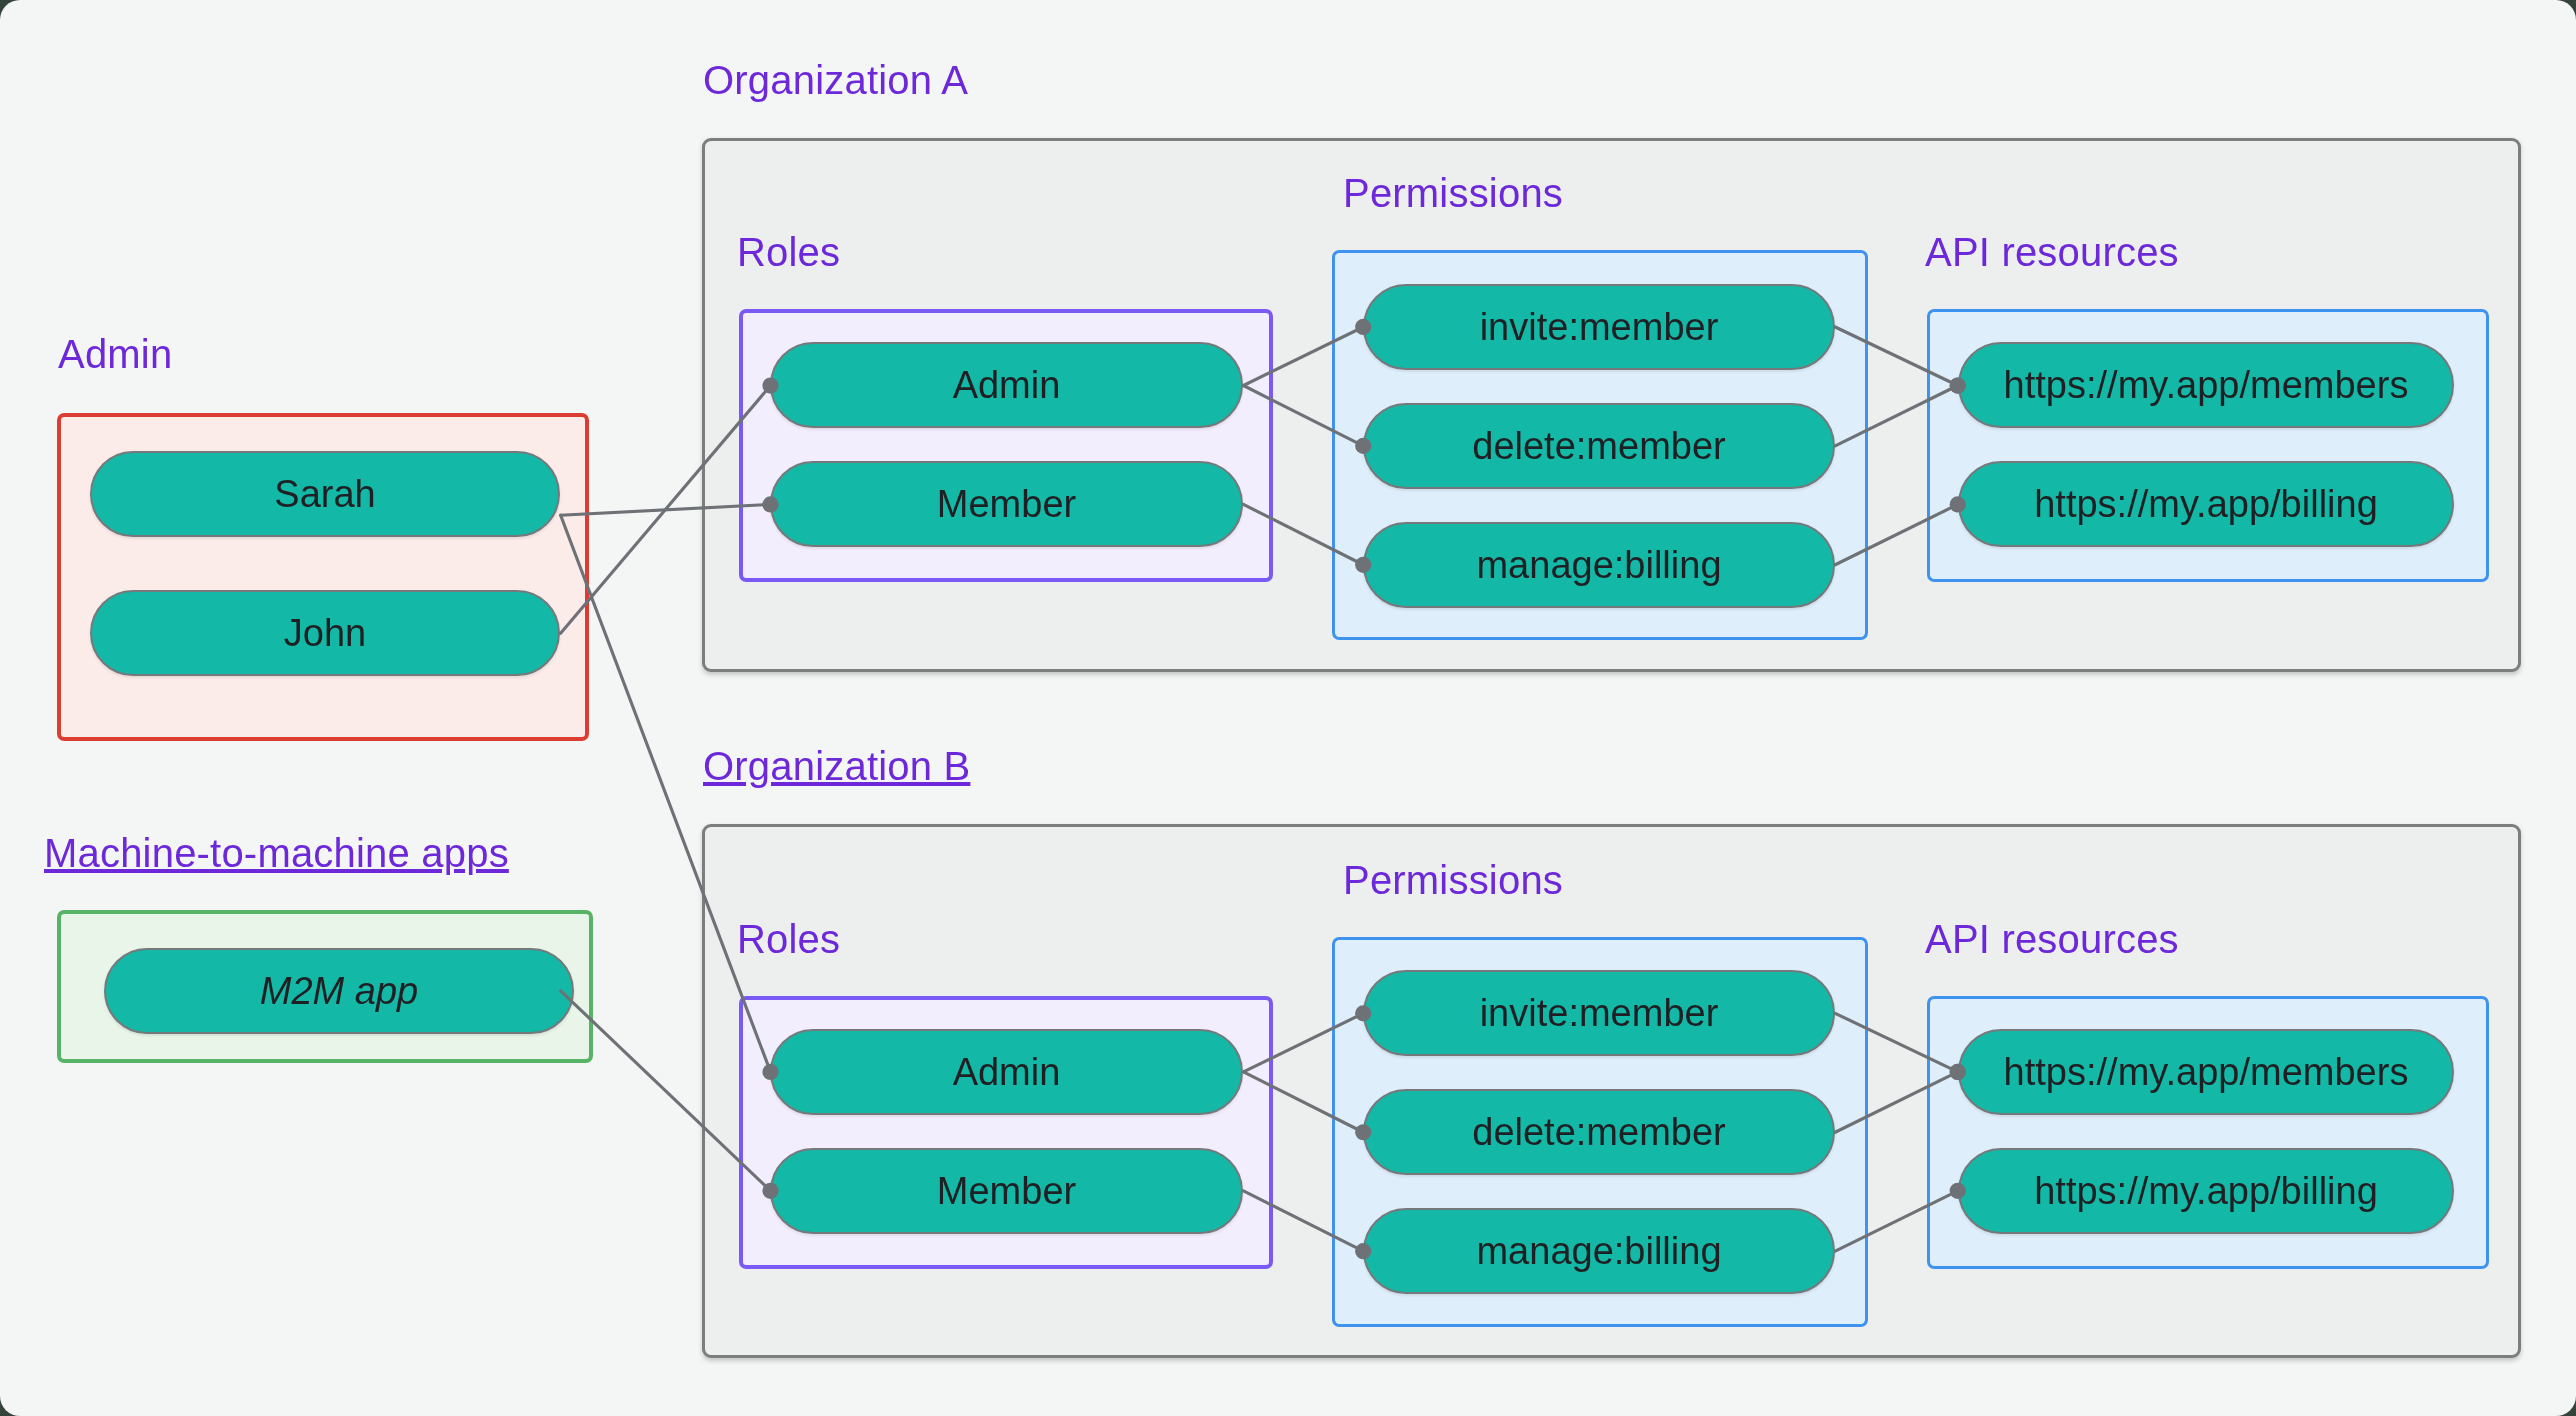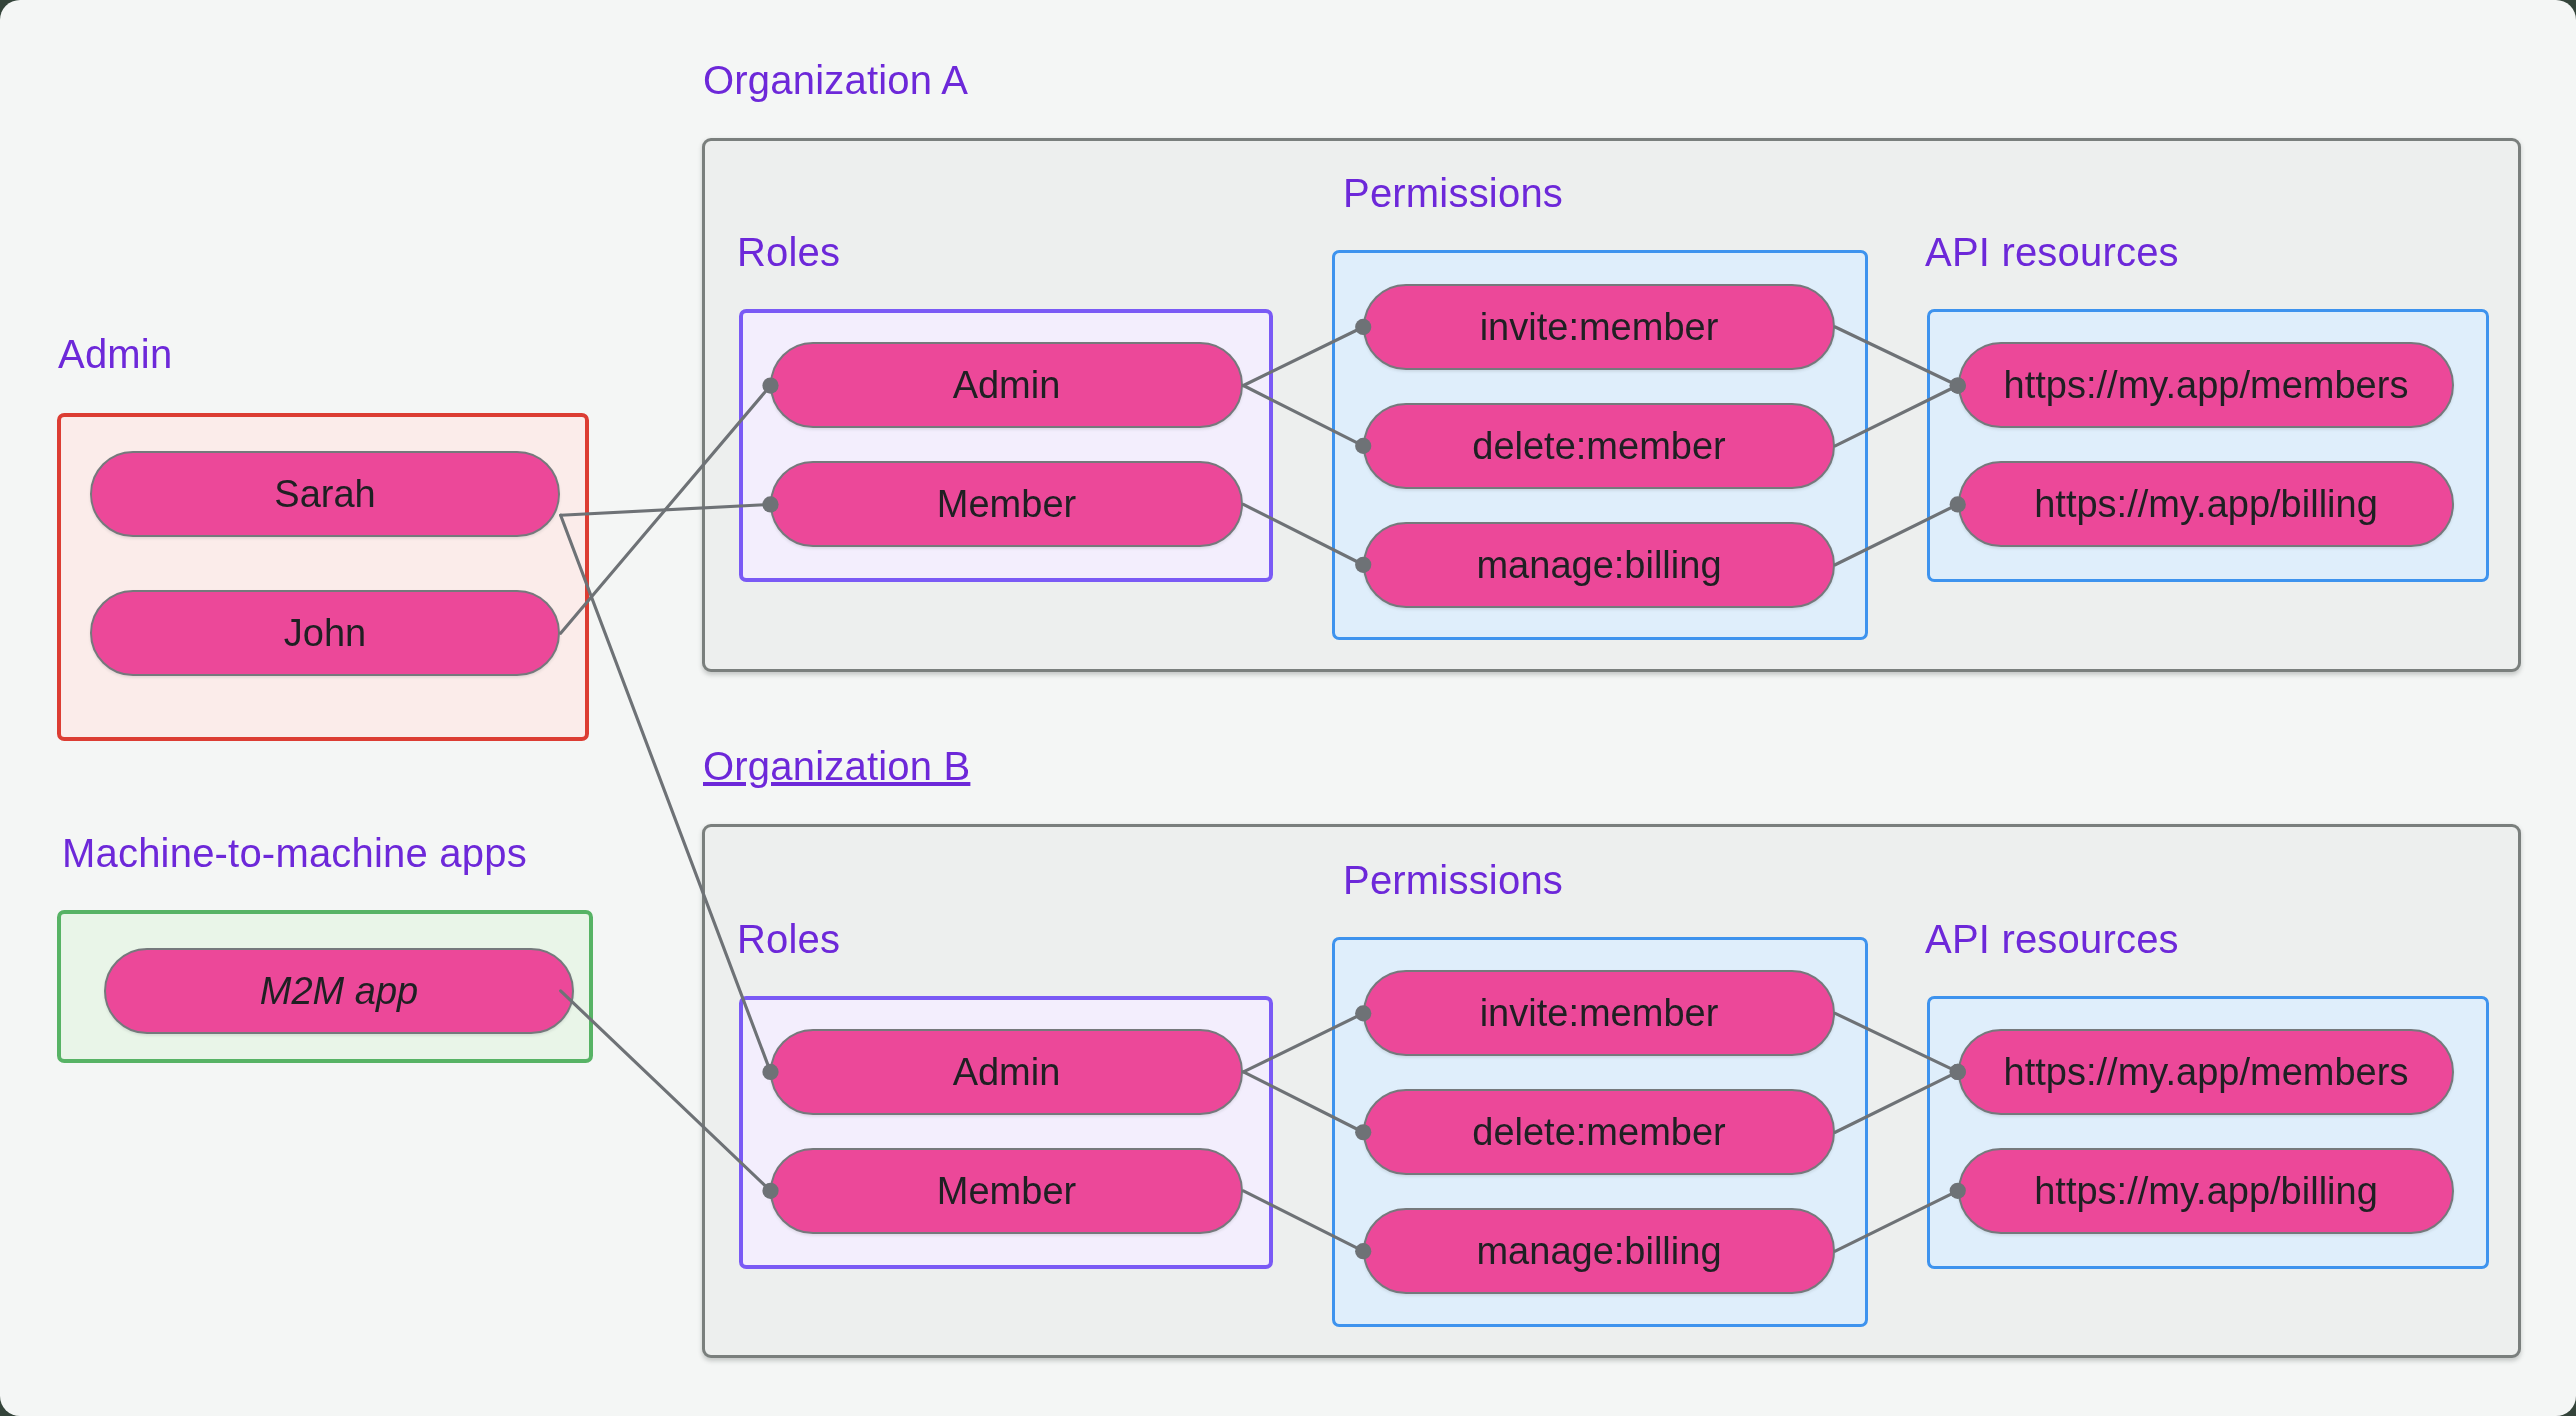--- a/index.html
+++ b/index.html
@@ -21,41 +21,41 @@
   .org-box{
     background:#EDEFEE;border:3.6px solid #7A7F7D;
     box-shadow:0 2.7px 4.5px rgba(60,66,63,0.25);
   }
   .red-box{background:#FBECEA;border:4.5px solid #DC3D33;border-radius:7.2px;}
   .green-box{background:#E9F5E8;border:4.5px solid #57B365;border-radius:7.2px;}
   .purple-box{background:#F3EEFD;border:4.5px solid #7A5AF5;border-radius:7.2px;}
   .blue-box{background:#DFEEFB;border:3.6px solid #3E93EE;border-radius:7.2px;}
   .pill{
     position:absolute;box-sizing:border-box;height:86px;
-    background:#ec4899;border:2.7px solid #75797C;border-radius:43px;
+    background:#14b8a6;border:2.7px solid #75797C;border-radius:43px;
     display:flex;align-items:center;justify-content:center;
     font-size:38px;color:#1F2023;white-space:nowrap;
     box-shadow:0 1.8px 2.7px rgba(60,66,63,0.12);
   }
   #edge-layer{
     position:absolute;left:0;top:0;width:2576px;height:1416px;
     pointer-events:none;
   }
 </style>
 </head>
 <body>
 
 <div class="page">
 
   <div class="section-label" style="left:58px;top:330px;">Admin</div>
   <div class="box red-box" style="left:57px;top:413px;width:532px;height:328px;"></div>
   <div class="pill" style="left:90px;top:451px;width:470px;">Sarah</div>
   <div class="pill" style="left:90px;top:590px;width:470px;">John</div>
 
-  <div class="section-label" style="left:62px;top:829px;">Machine-to-machine apps</div>
+  <div class="section-label" style="left:44px;top:829px;text-decoration:underline;">Machine-to-machine apps</div>
   <div class="box green-box" style="left:57px;top:910px;width:536px;height:153px;"></div>
   <div class="pill" style="left:104px;top:948px;width:470px;font-style:italic;">M2M app</div>
 
   <div class="section-label" style="left:703px;top:56px;">Organization A</div>
   <div class="box org-box" style="left:702px;top:138px;width:1819px;height:534px;"></div>
 
   <div class="section-label" style="left:737px;top:228px;">Roles</div>
   <div class="box purple-box" style="left:739px;top:309px;width:534px;height:273px;"></div>
   <div class="pill" style="left:770px;top:342px;width:473px;">Admin</div>
   <div class="pill" style="left:770px;top:461px;width:473px;">Member</div>

